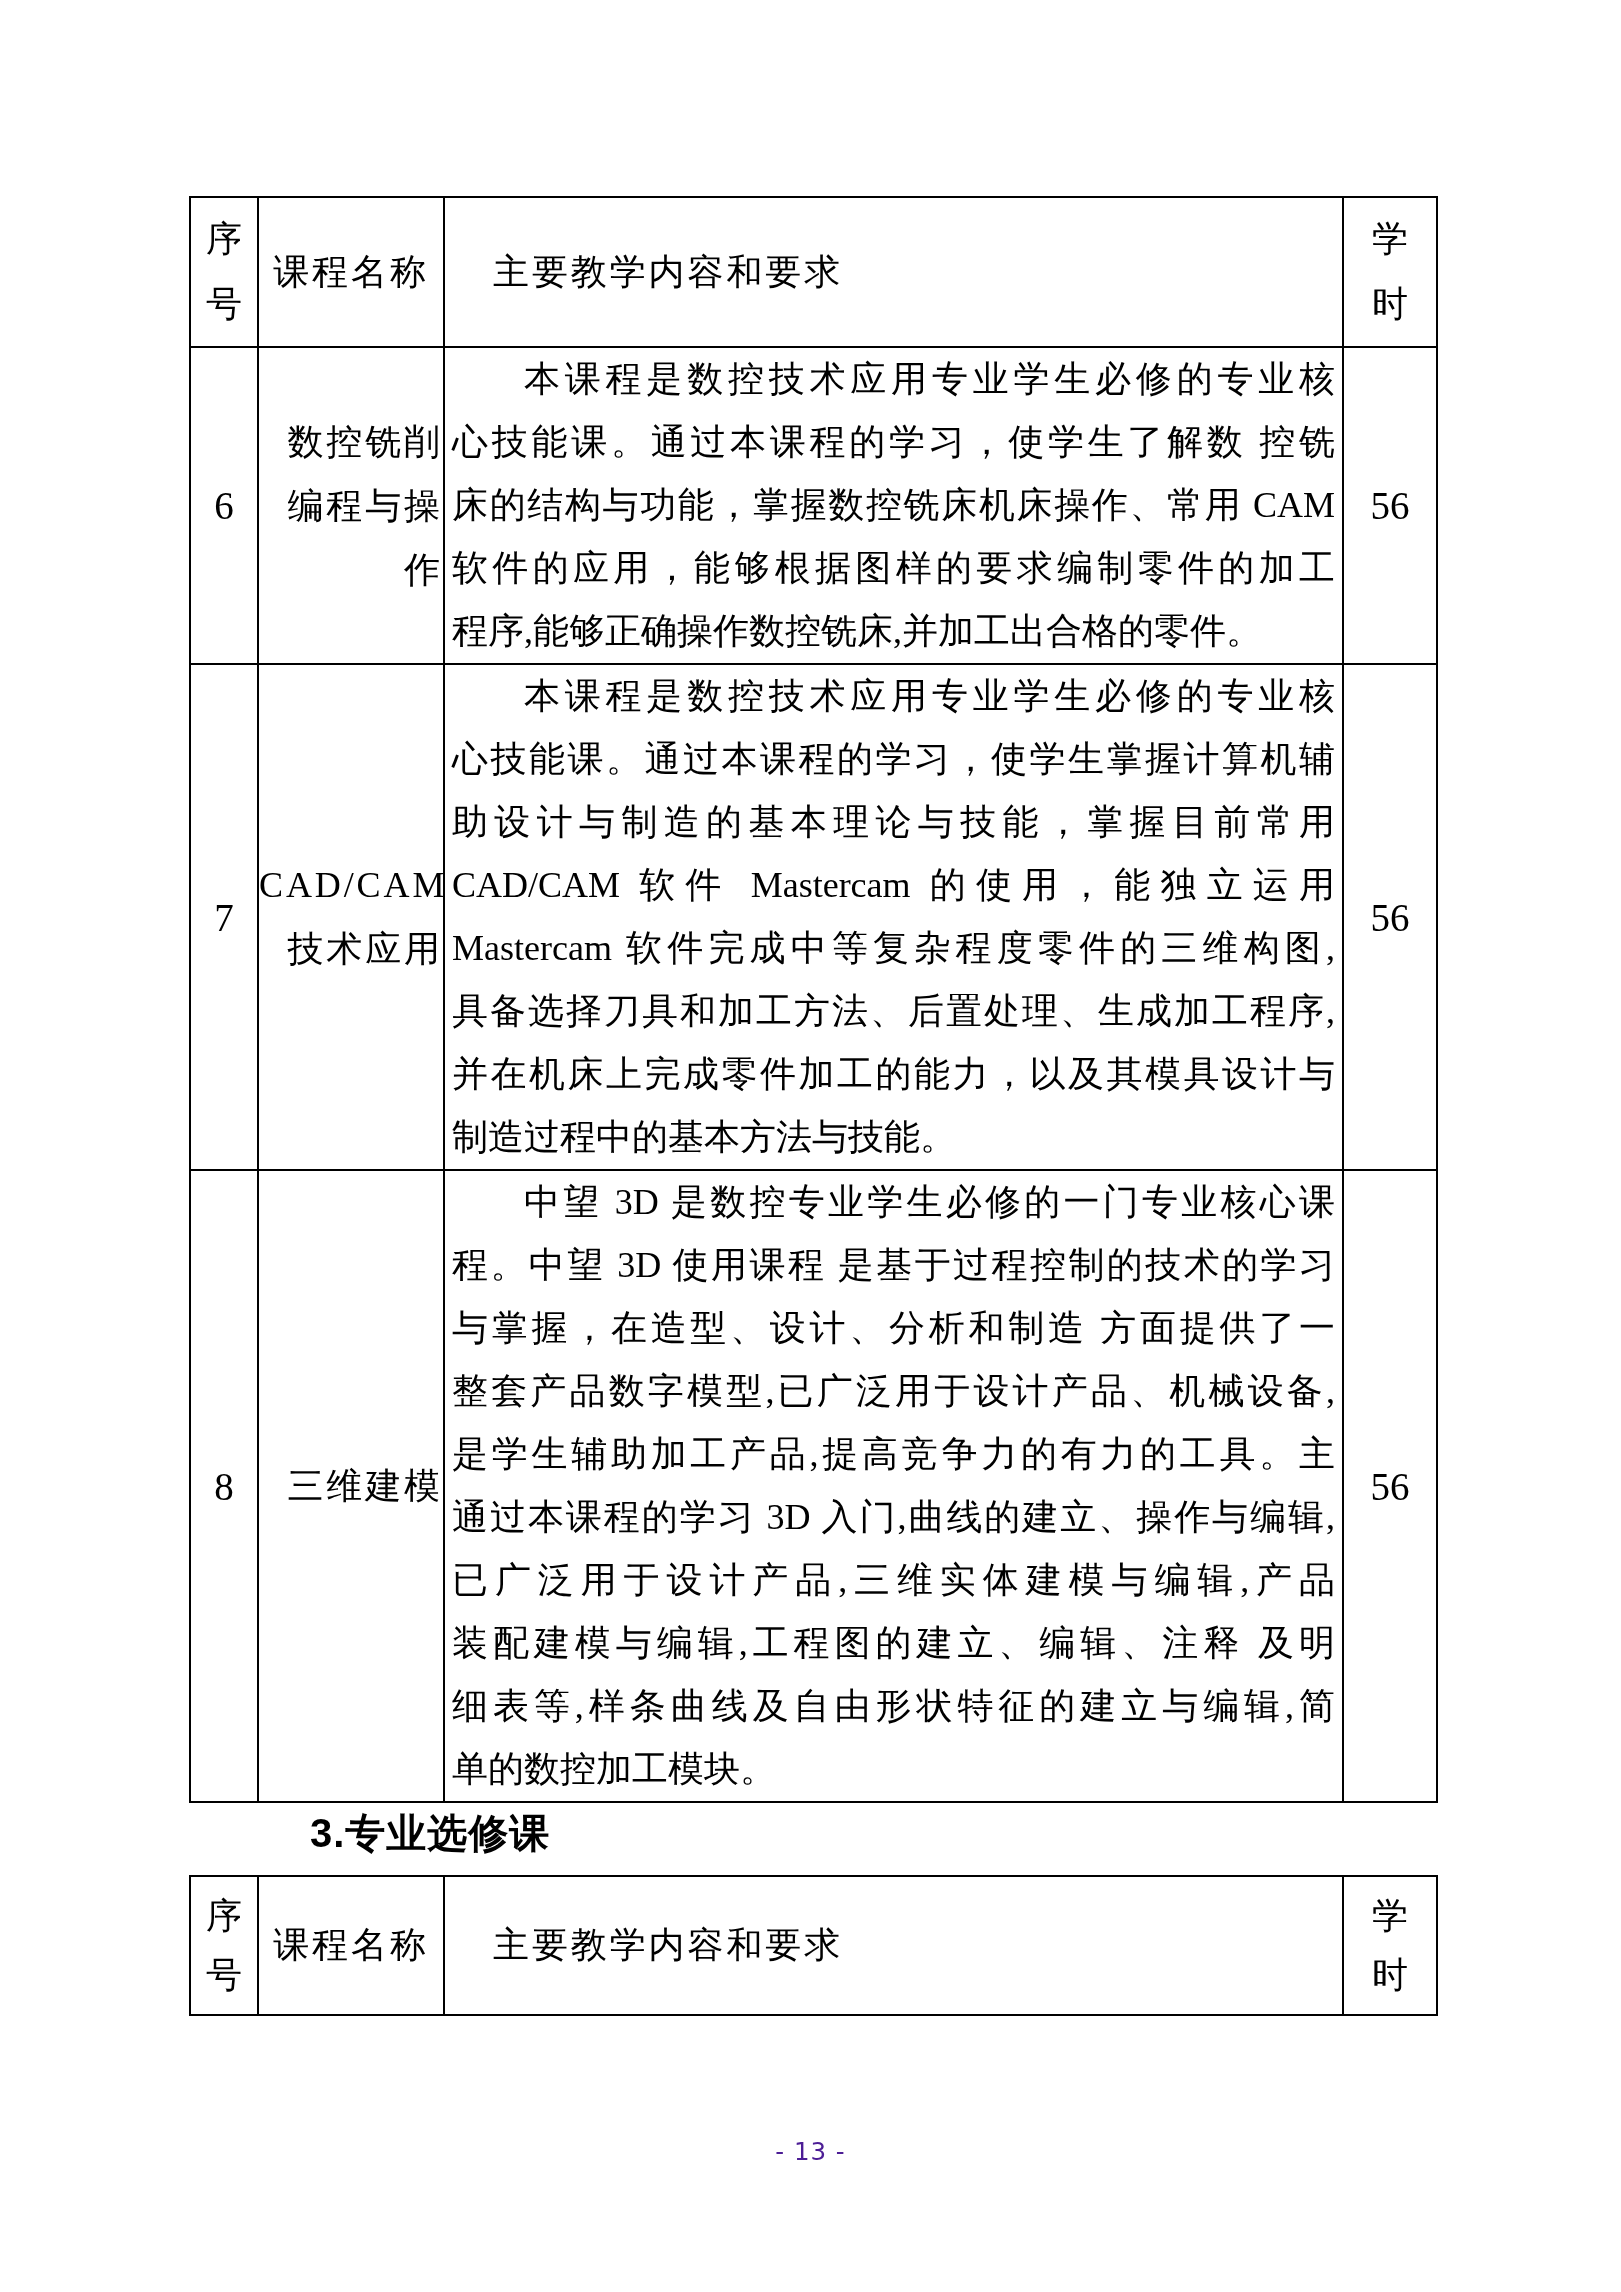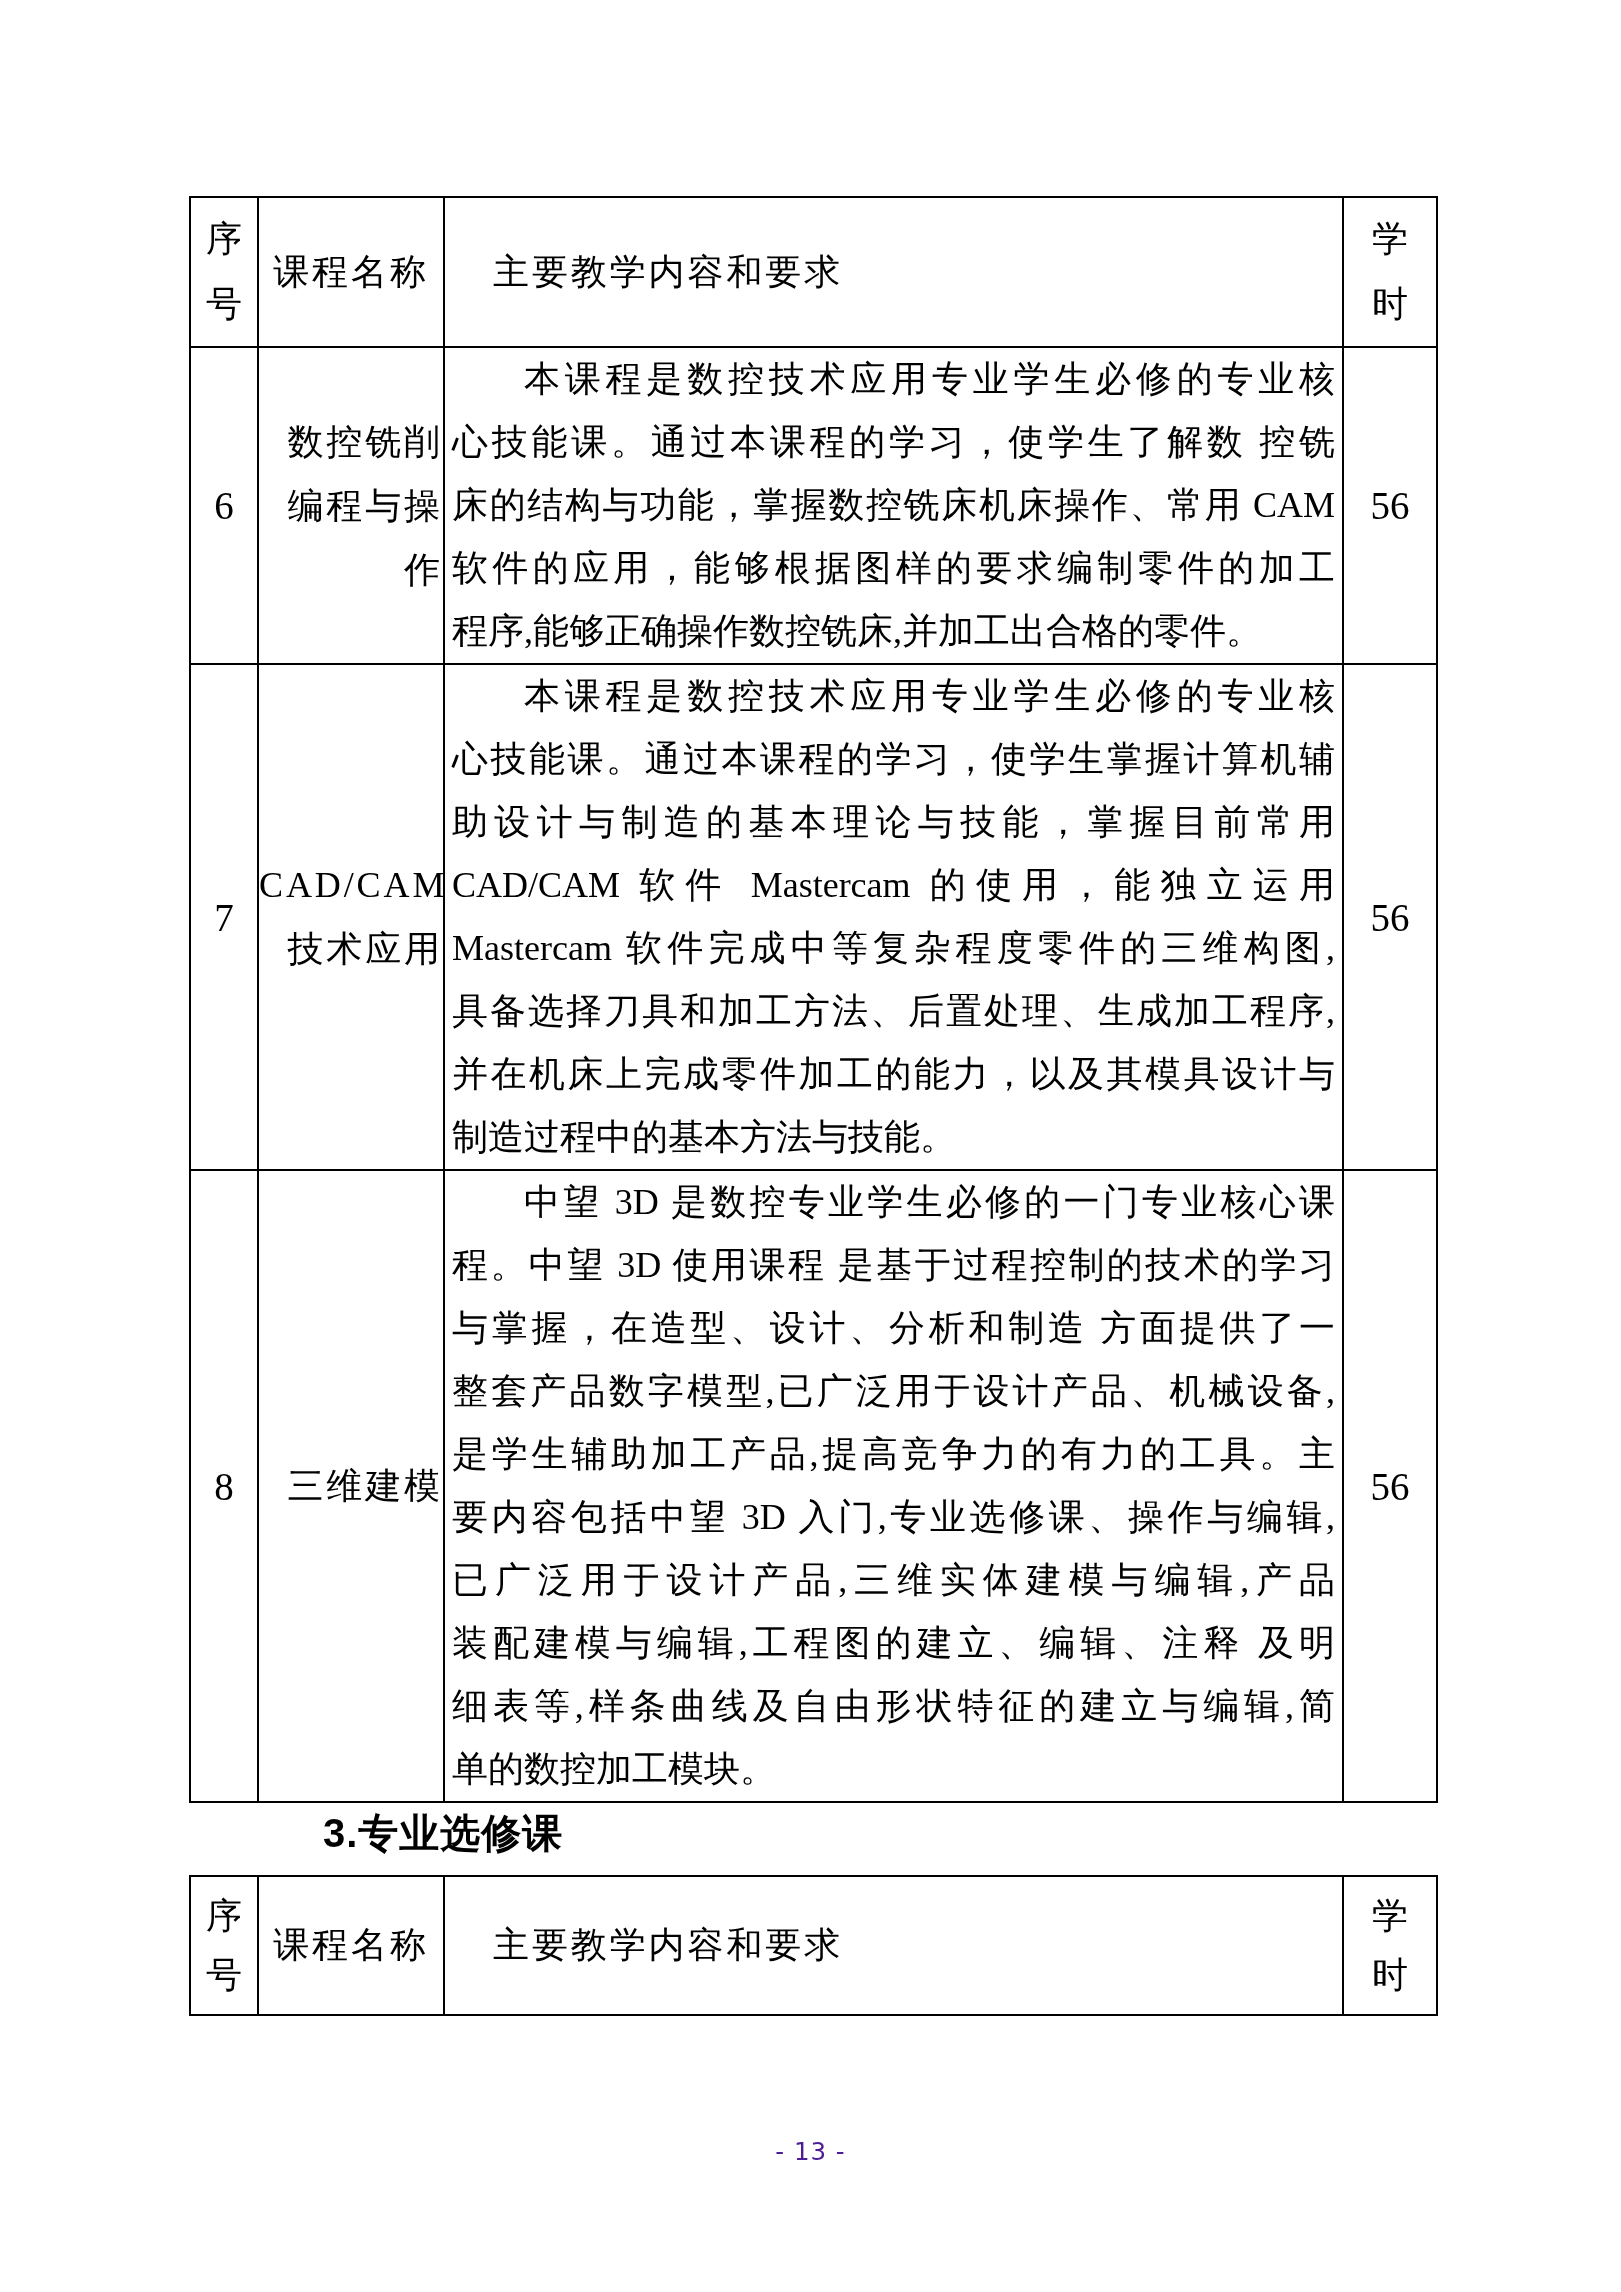--- a/index.html
+++ b/index.html
@@ -47,21 +47,21 @@
   td.content-cell .ln {
     line-height: 63px;
     text-align: justify;
     text-align-last: justify;
   }
   td.content-cell .ln:first-child { text-indent: 2em; }
   td.content-cell .ln:last-child { text-align-last: left; }
 
   .section-heading {
     position: absolute;
-    left: 323px;
+    left: 310px;
     top: 1806px;
     font-family: "Liberation Sans", sans-serif;
     font-weight: 700;
     font-size: 40px;
     letter-spacing: 1px;
     color: #000000;
   }
   .page-number {
     position: absolute;
     top: 2137px;
@@ -140,21 +140,21 @@
       <td class="seq-cell">8</td>
       <td class="course-cell">
         <div>三维建模</div>
       </td>
       <td class="content-cell">
         <div class="ln">中望 3D 是数控专业学生必修的一门专业核心课</div>
         <div class="ln">程。中望 3D 使用课程 是基于过程控制的技术的学习</div>
         <div class="ln">与掌握，在造型、设计、分析和制造 方面提供了一</div>
         <div class="ln">整套产品数字模型,已广泛用于设计产品、机械设备,</div>
         <div class="ln">是学生辅助加工产品,提高竞争力的有力的工具。主</div>
-        <div class="ln">要内容包括中望 3D 入门,专业选修课、操作与编辑,</div>
+        <div class="ln">通过本课程的学习 3D 入门,曲线的建立、操作与编辑,</div>
         <div class="ln">已广泛用于设计产品,三维实体建模与编辑,产品</div>
         <div class="ln">装配建模与编辑,工程图的建立、编辑、注释 及明</div>
         <div class="ln">细表等,样条曲线及自由形状特征的建立与编辑,简</div>
         <div class="ln">单的数控加工模块。</div>
       </td>
       <td class="hours-cell">56</td>
     </tr>
   </tbody>
     </table>
 

